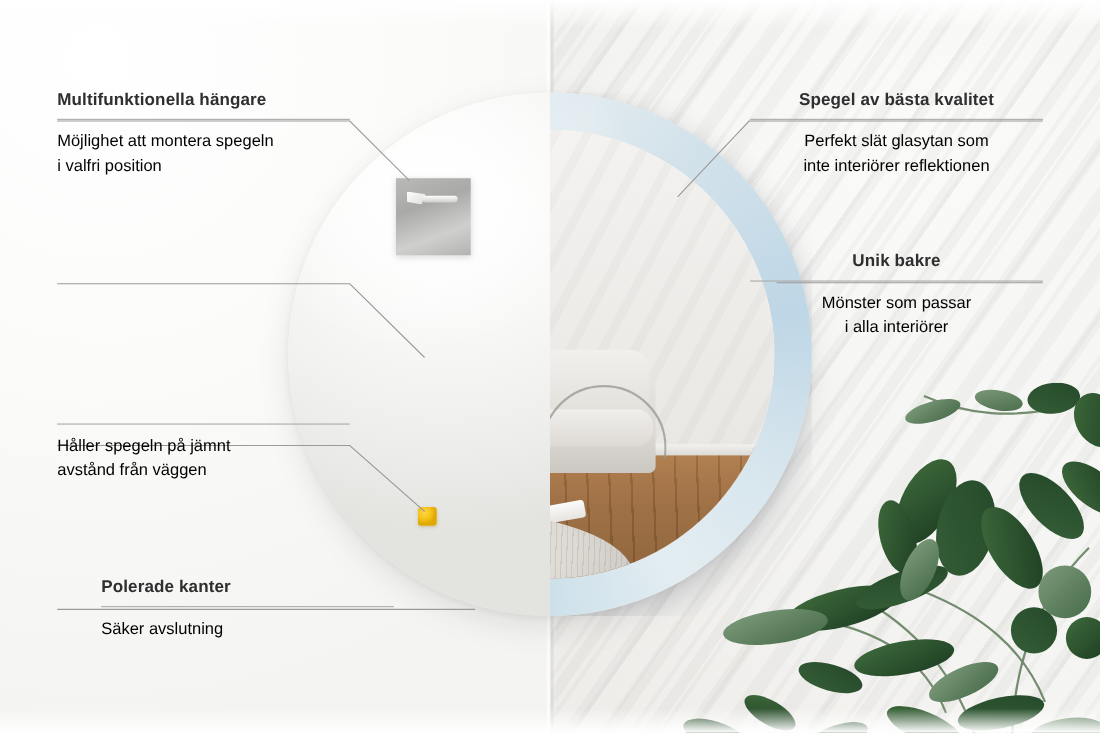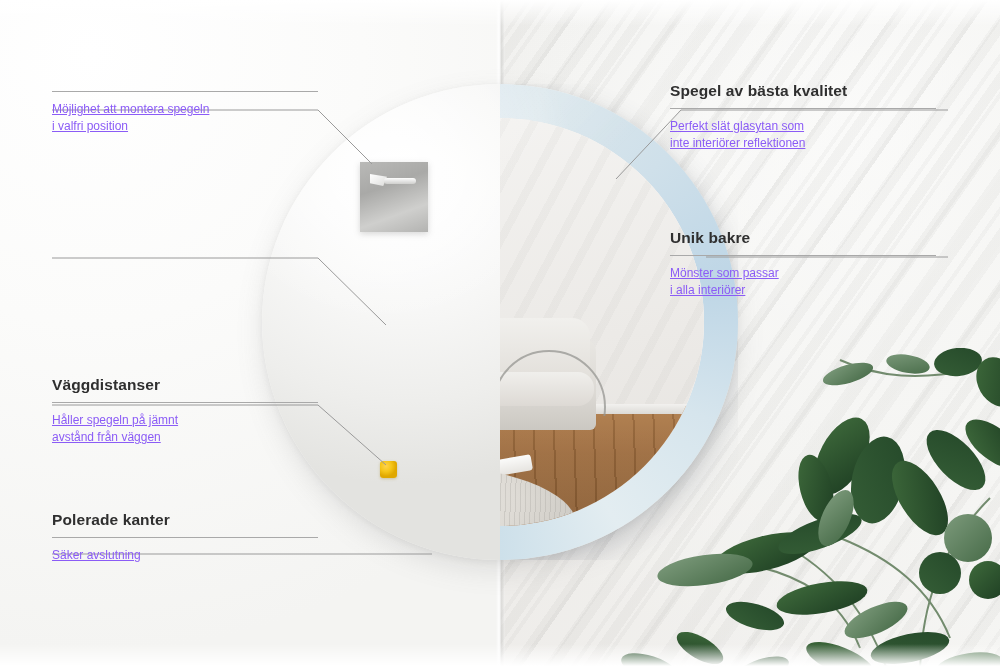--- a/index.html
+++ b/index.html
@@ -206,29 +206,29 @@
   
   .callout{position:absolute;z-index:25;}
   .callout .title{
     font-size:15.5px;font-weight:bold;color:#2f2f2f;letter-spacing:.1px;
     white-space:nowrap;line-height:1.1;
   }
   .callout .rule{
     height:1px;background:#a9a9a9;margin-top:9px;
   }
   .callout .desc{
-    margin-top:9px;font-size:12px;color:#8b5cf6;line-height:1.45;white-space:pre-line;text-decoration:underline;
+    margin-top:9px;font-size:15px;color:#000000;line-height:1.45;white-space:pre-line;
   }
   .callout.left{left:52px;width:266px;text-align:left;}
-  .callout.right{right:64px;width:266px;text-align:left;}
+  .callout.right{right:52px;width:266px;text-align:center;}
 
   .c-hangare{top:82px;}
   .c-film{top:229px;}
   .c-distans{top:376px;}
-  .c-kanter{top:511px;}
+  .c-kanter{top:525px;margin-left:40px;}
   .c-kvalitet{top:82px;}
   .c-design{top:229px;}
 
   
   .foliage{position:absolute;right:-10px;bottom:-12px;width:420px;height:330px;z-index:30;}
   .foliage svg{display:block;width:100%;height:100%;}
 </style>
 </head>
 <body>
 
@@ -284,28 +284,28 @@
       <path d="M52 110 L318 110 L372 164"></path>
       <path d="M52 258 L318 258 L386 325"></path>
       <path d="M52 405 L318 405 L386 465"></path>
       <path d="M52 554 L432 554"></path>
       <path d="M948 110 L681 110 L616 179"></path>
       <path d="M948 257 L706 257"></path>
     </g>
   </svg>
 
   <div class="callout left c-hangare">
+    <div class="title">Multifunktionella hängare</div>
     <div class="rule"></div>
     <div class="desc">Möjlighet att montera spegeln
 i valfri position</div>
   </div>
 
 
   <div class="callout left c-distans">
-    <div class="title">Väggdistanser</div>
     <div class="rule"></div>
     <div class="desc">Håller spegeln på jämnt
 avstånd från väggen</div>
   </div>
 
   <div class="callout left c-kanter">
     <div class="title">Polerade kanter</div>
     <div class="rule"></div>
     <div class="desc">Säker avslutning</div>
   </div>

